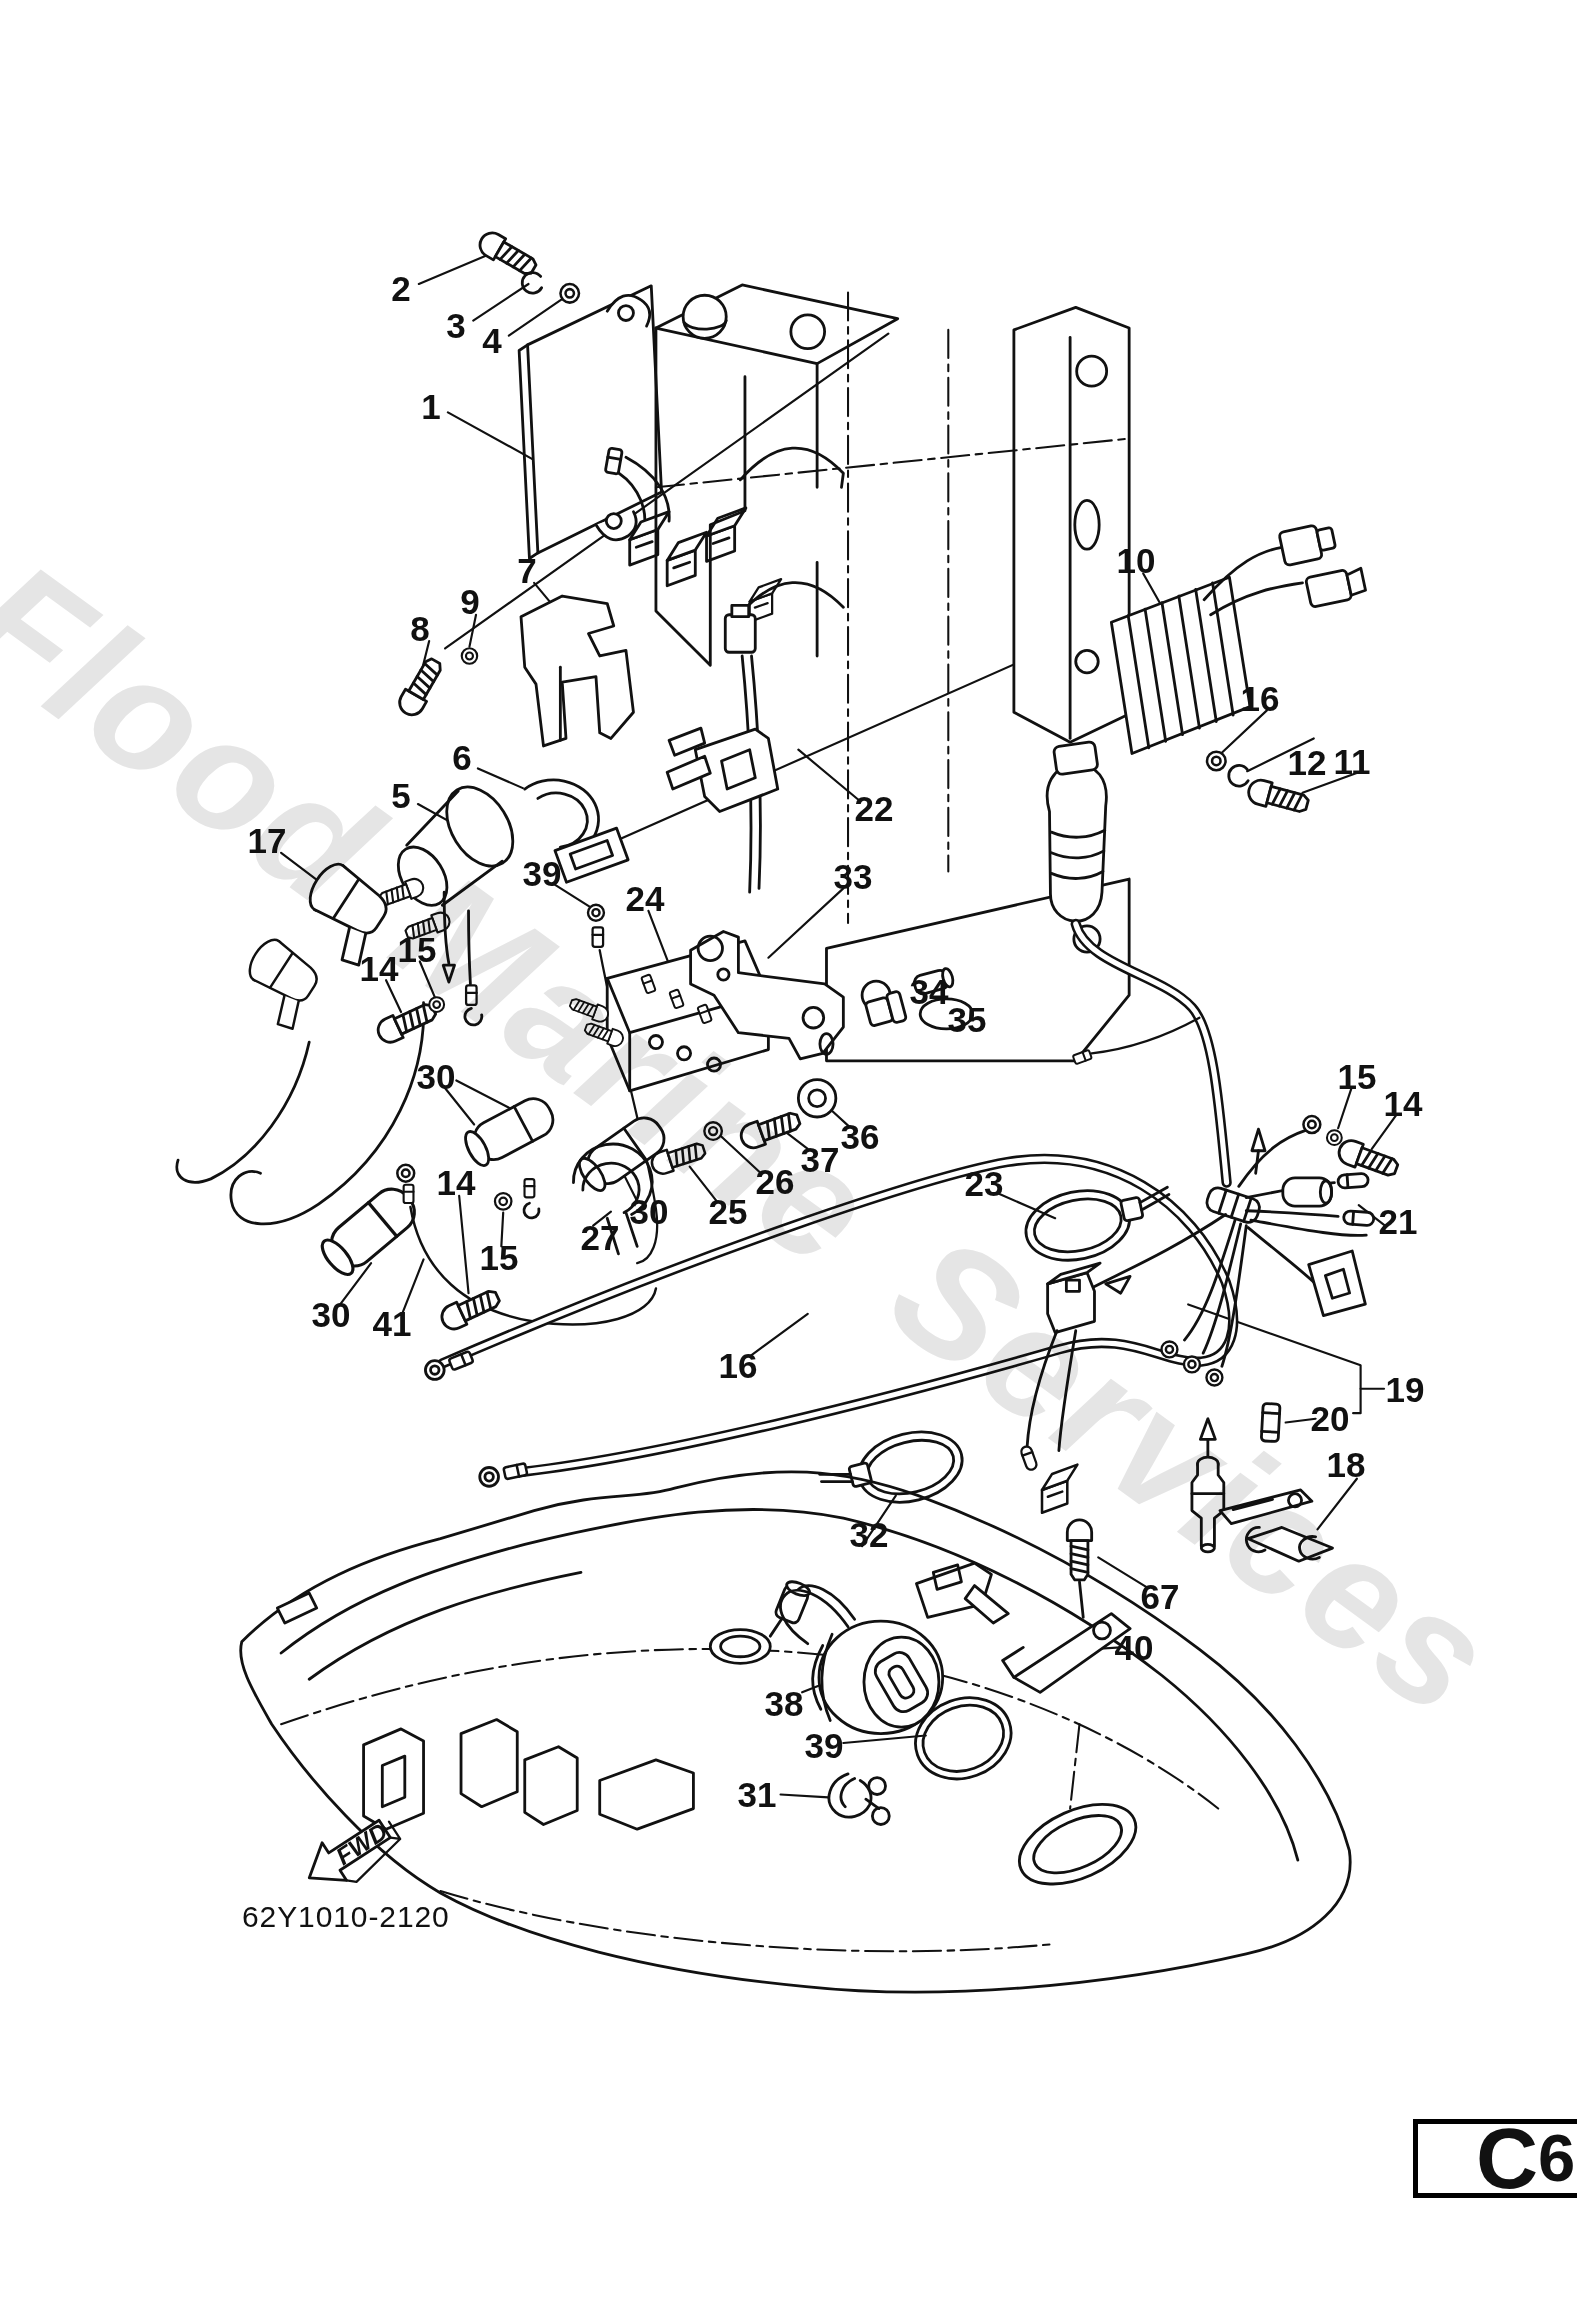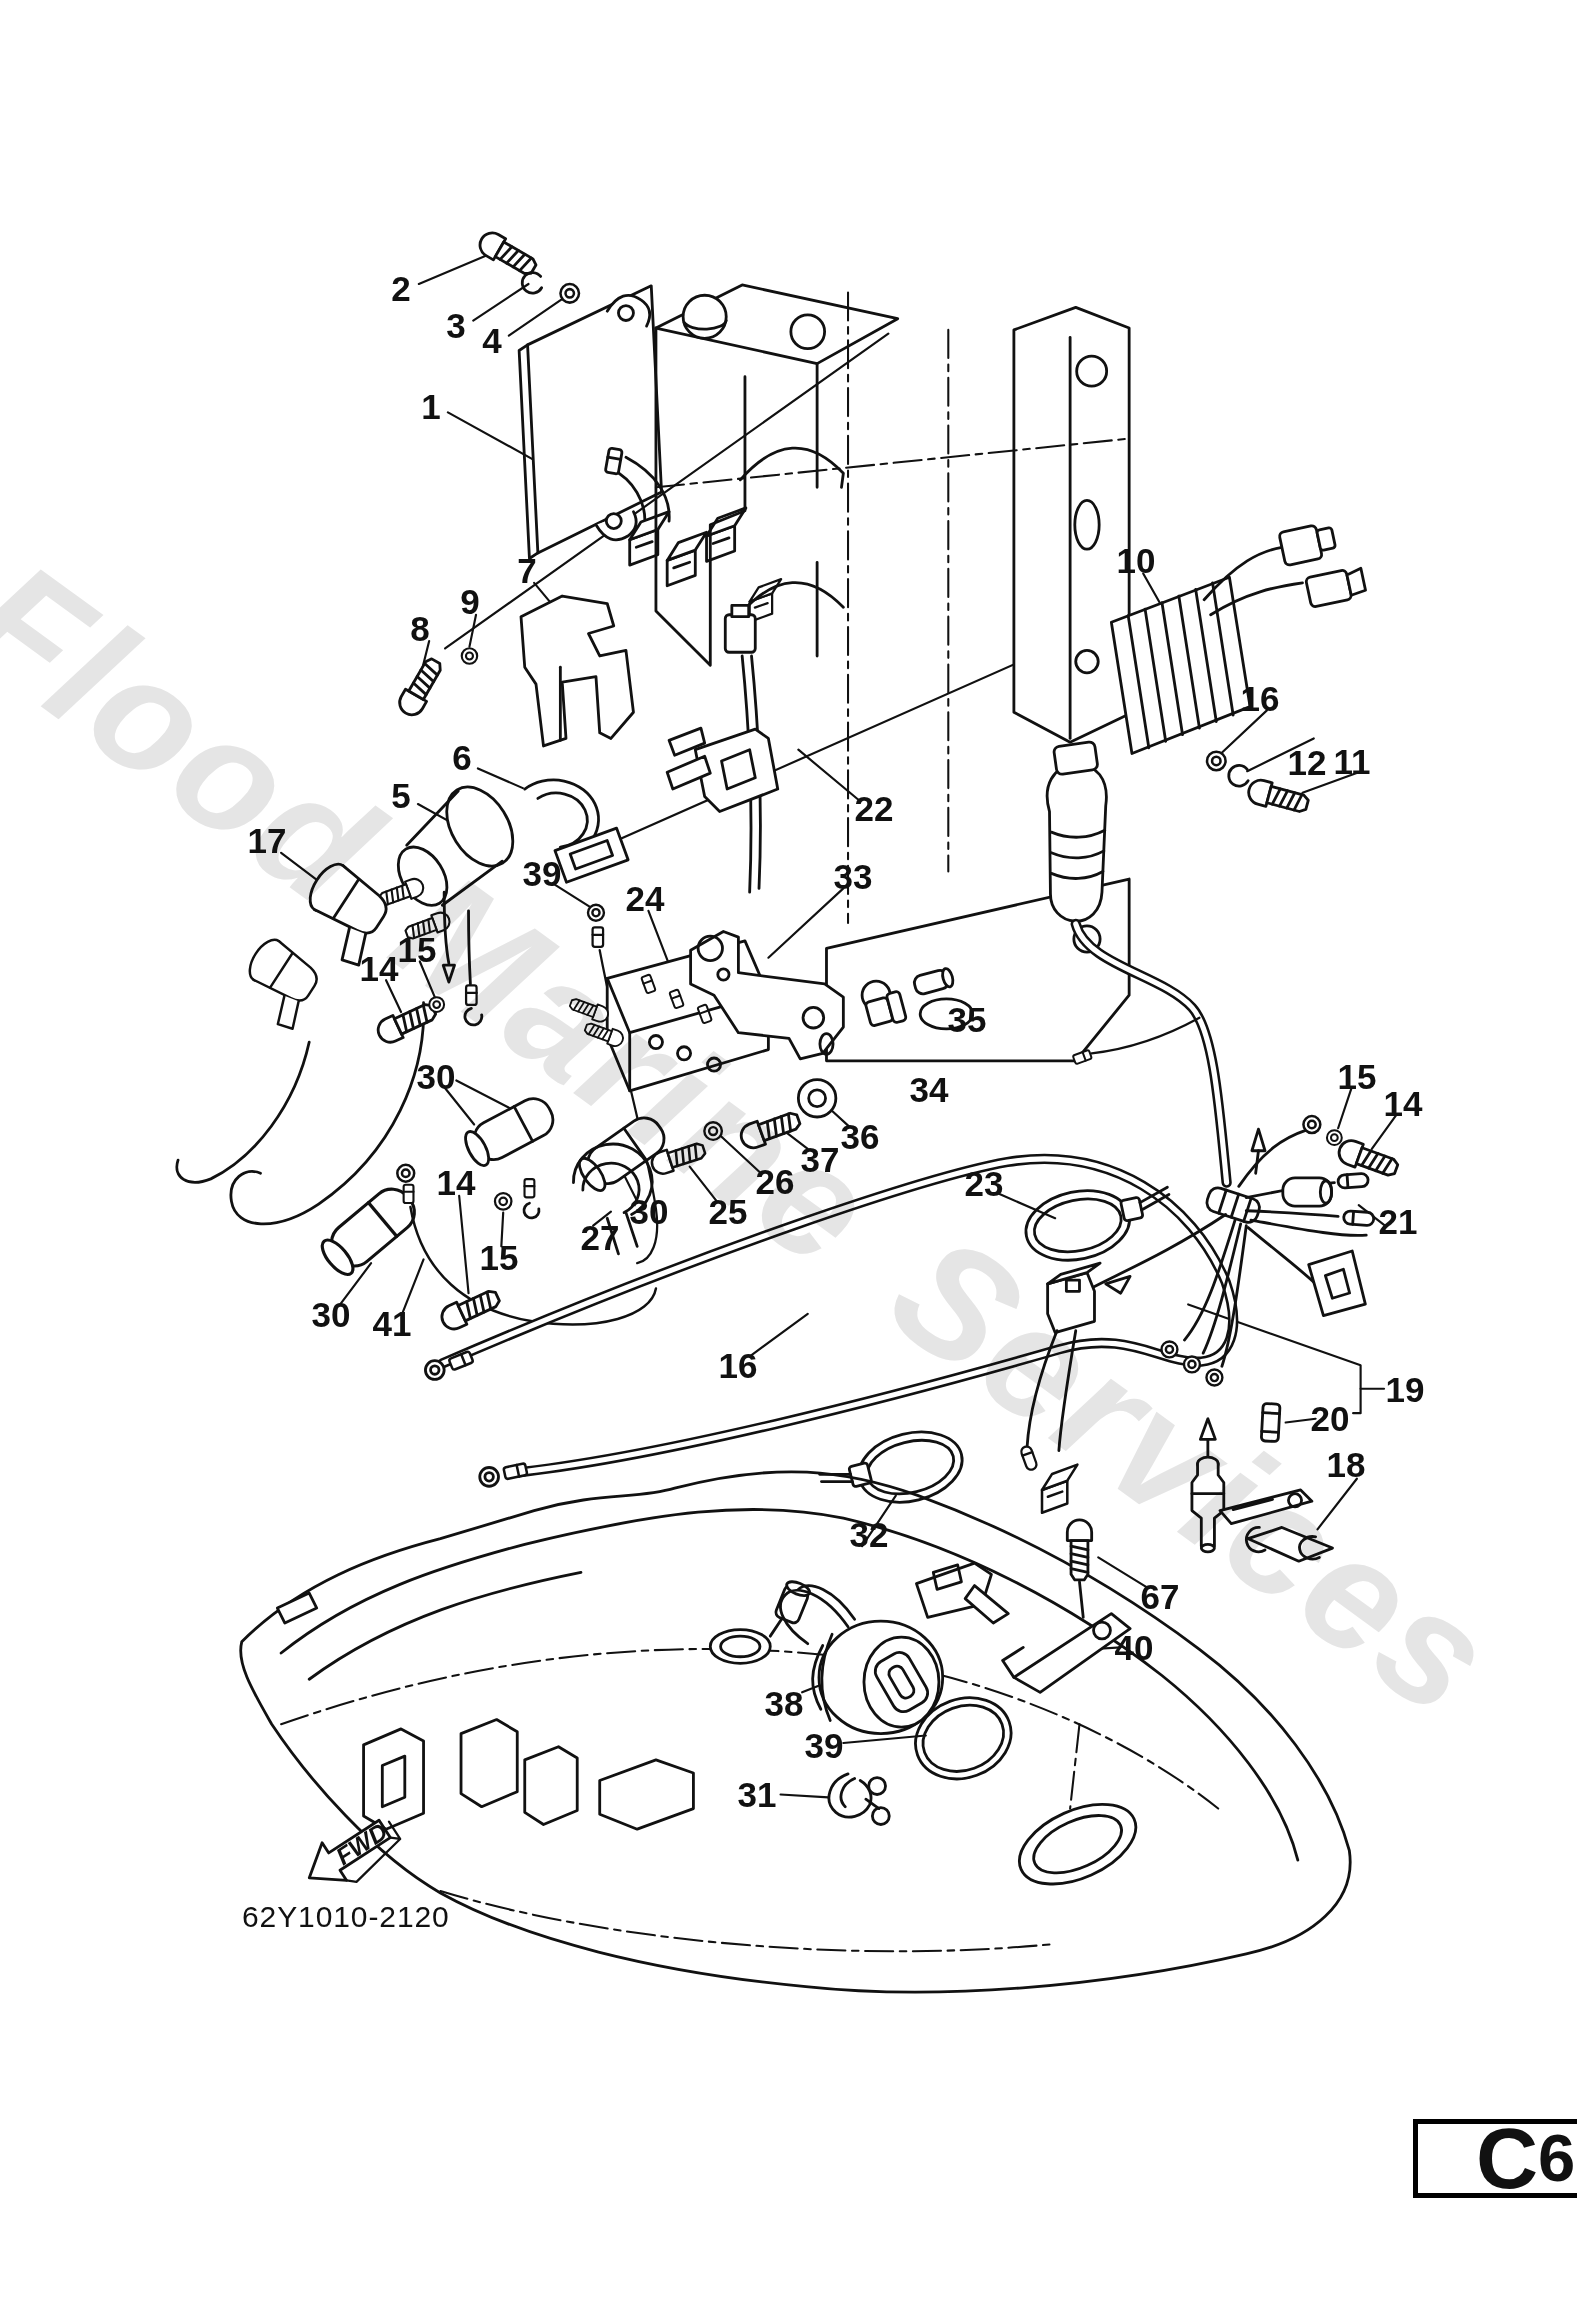--- a/index.html
+++ b/index.html
@@ -504,21 +504,21 @@
 <div class="co" style="left:1260px;top:698px">16</div>
 <div class="co" style="left:1307px;top:762px">12</div>
 <div class="co" style="left:1352px;top:761px">11</div>
 <div class="co" style="left:401px;top:795px">5</div>
 <div class="co" style="left:462px;top:757px">6</div>
 <div class="co" style="left:267px;top:840px">17</div>
 <div class="co" style="left:542px;top:873px">39</div>
 <div class="co" style="left:645px;top:898px">24</div>
 <div class="co" style="left:853px;top:876px">33</div>
 <div class="co" style="left:874px;top:808px">22</div>
-<div class="co" style="left:929px;top:1089px">34</div>
+<div class="co" style="left:929px;top:991px">34</div>
 <div class="co" style="left:967px;top:1019px">35</div>
 <div class="co" style="left:417px;top:949px">15</div>
 <div class="co" style="left:379px;top:968px">14</div>
 <div class="co" style="left:436px;top:1076px">30</div>
 <div class="co" style="left:860px;top:1136px">36</div>
 <div class="co" style="left:820px;top:1159px">37</div>
 <div class="co" style="left:775px;top:1181px">26</div>
 <div class="co" style="left:728px;top:1211px">25</div>
 <div class="co" style="left:649px;top:1211px">30</div>
 <div class="co" style="left:600px;top:1237px">27</div>

